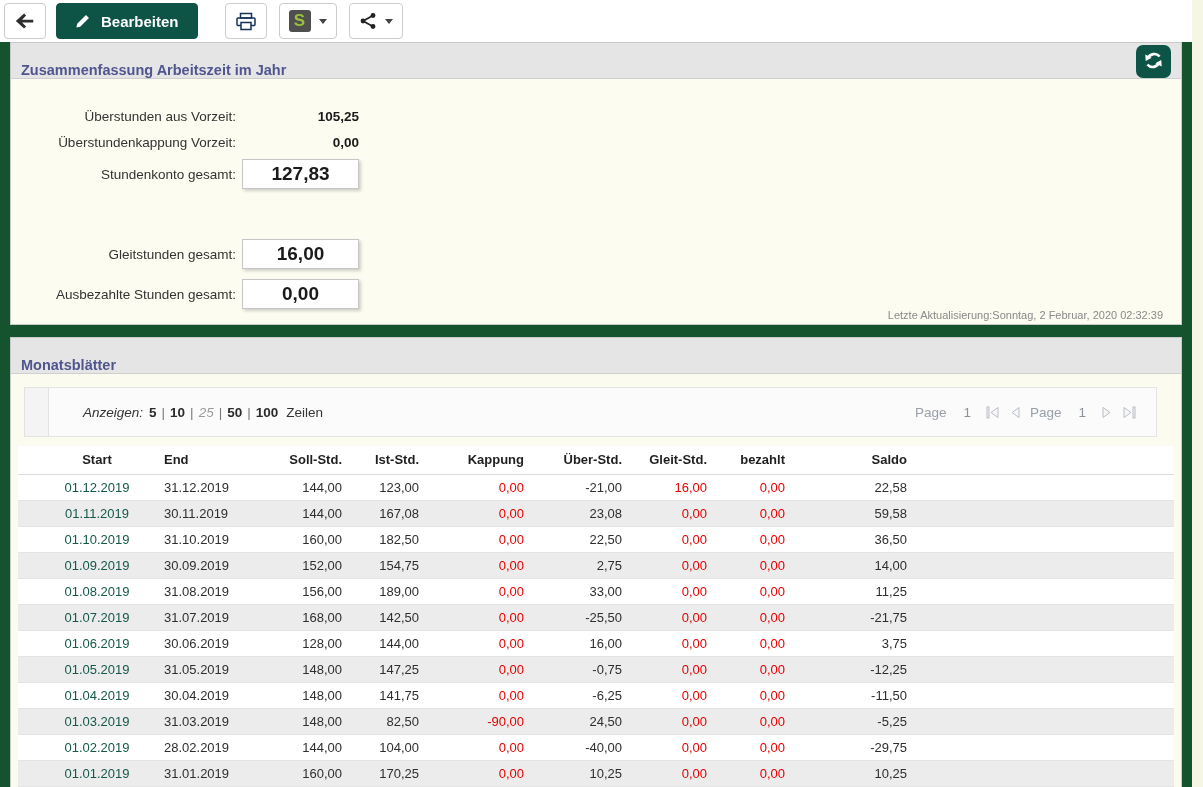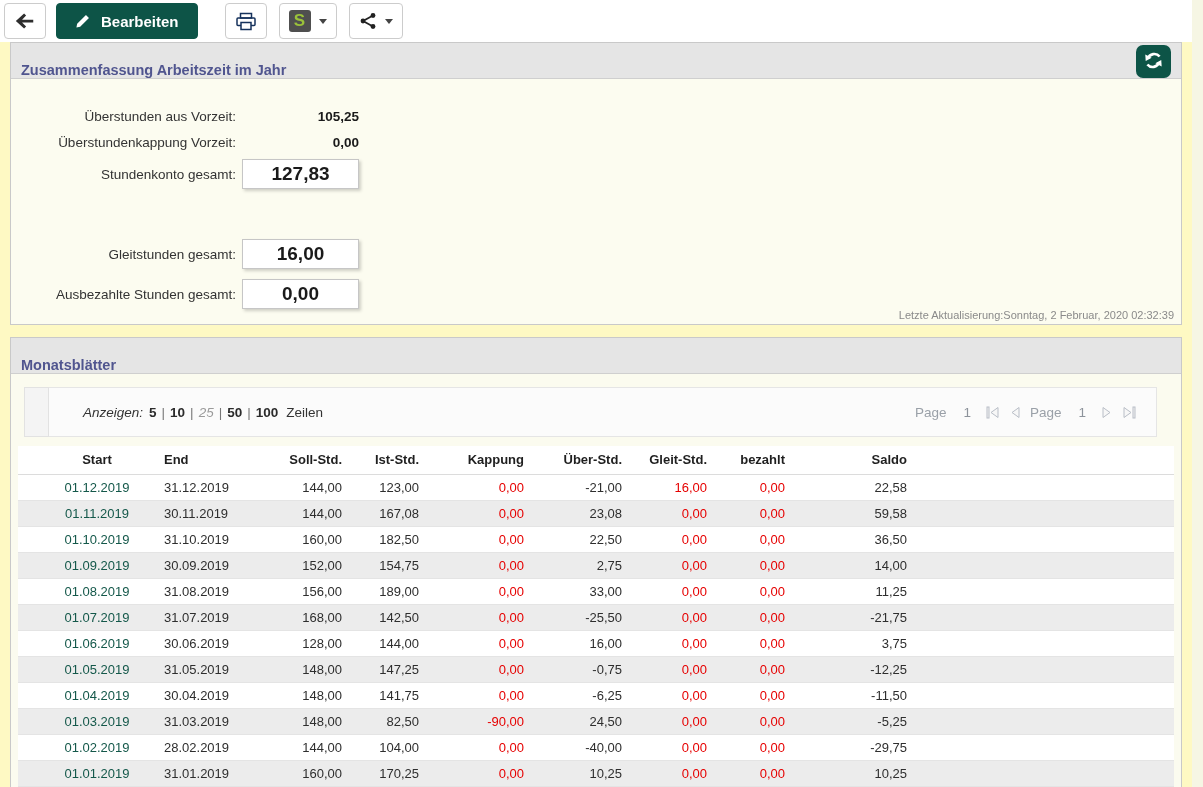--- a/index.html
+++ b/index.html
@@ -1,18 +1,18 @@
 <!DOCTYPE html>
 <html><head>
 <meta charset="utf-8">
 <style>
   * { box-sizing: border-box; margin: 0; padding: 0; }
   html,body { width:1203px; height:787px; overflow:hidden; }
   body { font-family:"Liberation Sans", sans-serif; background:#f6f6e4; }
-  .content { position:absolute; left:0; top:0; width:1192px; height:787px; background:#fef9c3; }
+  .content { position:absolute; left:0; top:0; width:1192px; height:787px; background:#14532d; }
 
   
   .topbar { height:42px; background:#fff; display:flex; align-items:center; padding-left:4px; }
   .btn { height:36px; min-width:42px; border:1px solid #ccc; border-radius:4px; background:#fff;
          display:inline-flex; align-items:center; justify-content:center; cursor:pointer; }
   .btn svg { display:block; }
   .edit-btn { background:#0d5447; border-color:#0d5447; color:#fff; font-weight:bold;
               font-size:15px; padding:0 18px; margin-left:10px; gap:11px; }
   .print-btn { margin-left:27px; width:38px; }
   .menu-btn { margin-left:12px; padding:0 9px; gap:8px; }
@@ -31,21 +31,21 @@
   
   .summary-body { background:#fcfcf0; height:245px; position:relative; padding-top:24px; }
   .field-row { display:flex; align-items:center; height:26px; }
   .flabel { width:225px; text-align:right; font-size:13.5px; color:#333; }
   .fvalue-plain { width:123px; text-align:right; font-weight:bold; font-size:13.5px; color:#1a1a1a; }
   .box-row { height:34px; margin-top:2px; }
   .value-box { width:117px; height:30px; border:1px solid #c6c6c6; background:#fff; margin-left:6px;
                display:flex; align-items:center; justify-content:center; font-size:19px; font-weight:bold;
                color:#1a1a1a; box-shadow:2px 2px 3px rgba(0,0,0,0.18); }
   .spacer { height:44px; }
-  .last-update { position:absolute; right:7px; bottom:3px; font-size:11px; color:#8a8a8a; }
+  .last-update { position:absolute; right:18px; bottom:3px; font-size:11px; color:#8a8a8a; }
 
   
   .months-panel { margin-top:12px; height:451px; overflow:hidden; }
   .months-body { background:#fbfbef; padding-top:13px; height:414px; }
   .grid-toolbar { display:flex; margin:0 24px 0 13px; height:50px; }
   .tb-left { width:25px; background:#f4f4f4; border:1px solid #e2e2e2; }
   .tb-main { flex:1; background:#fbfbfb; border:1px solid #e5e5e5; border-left:none;
              display:flex; align-items:center; padding:0 20px 0 34px; font-size:13.5px; color:#333; }
   .display-ctl { display:flex; align-items:center; }
   .opt { font-weight:bold; color:#2b2b2b; cursor:pointer; }

